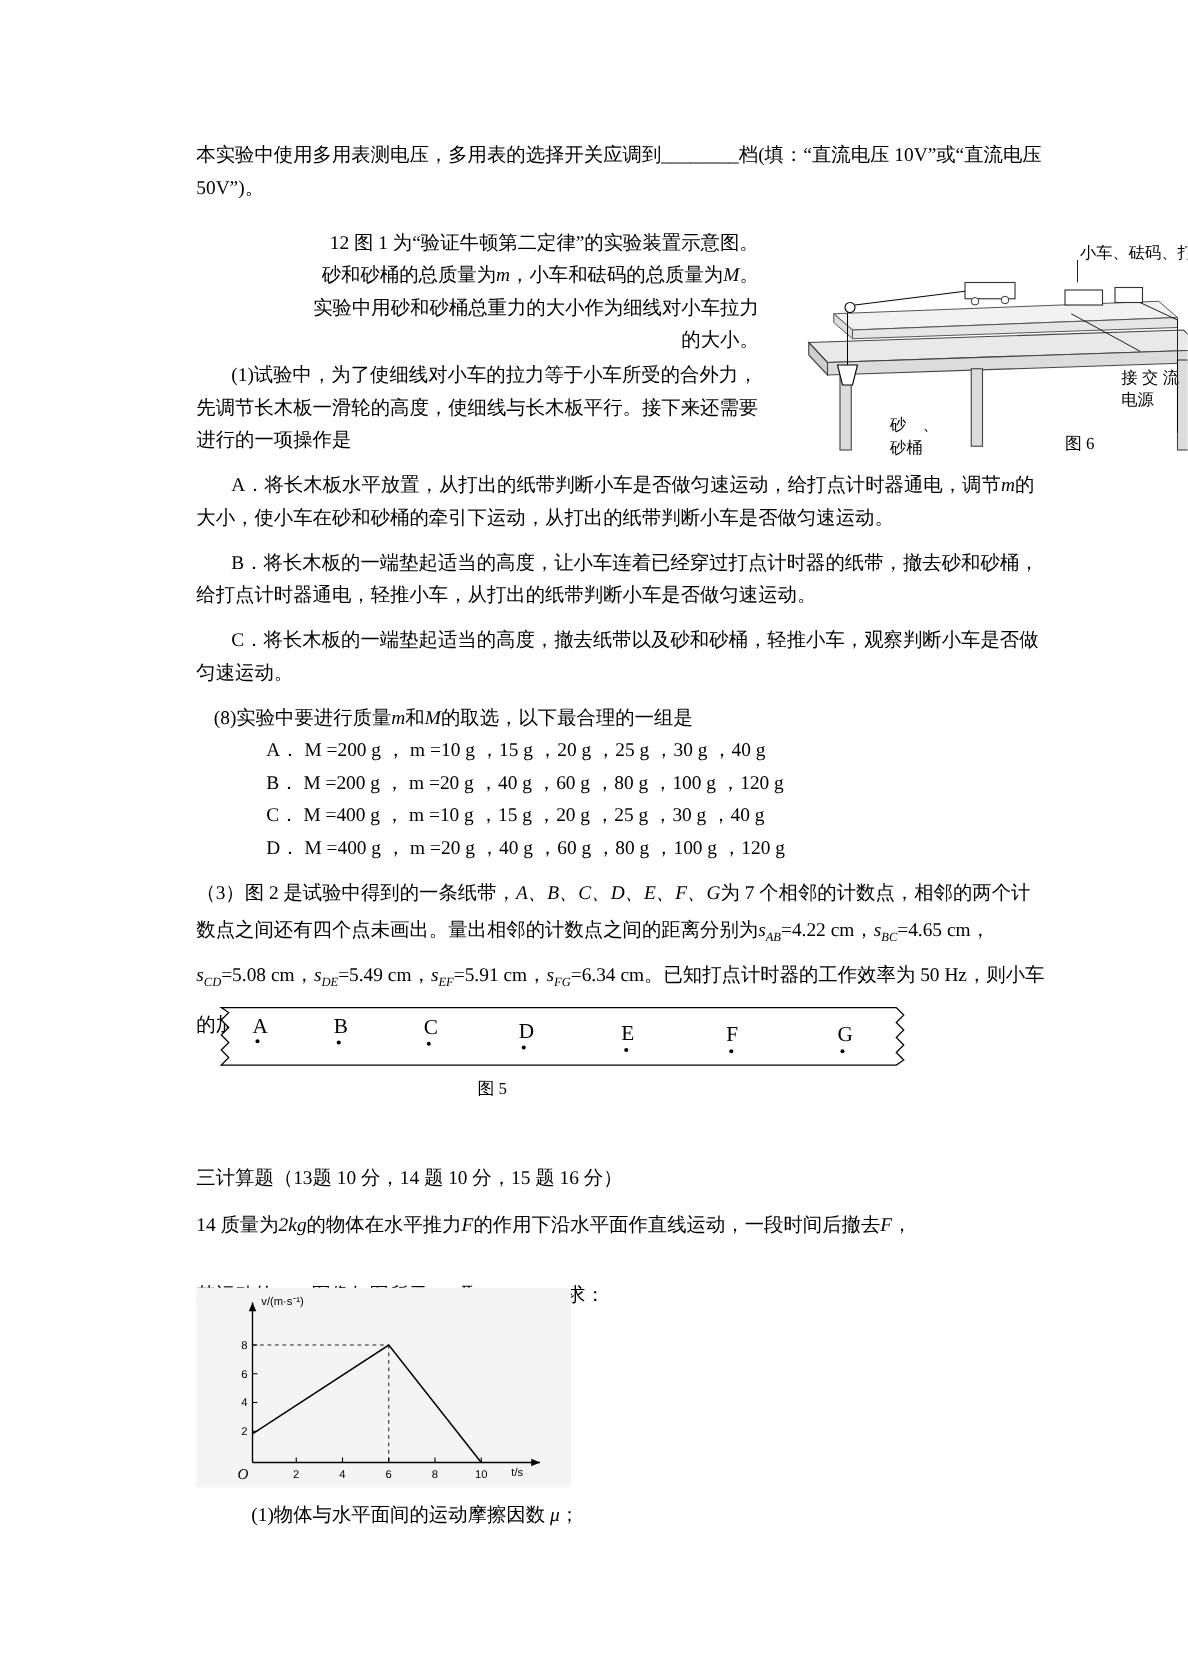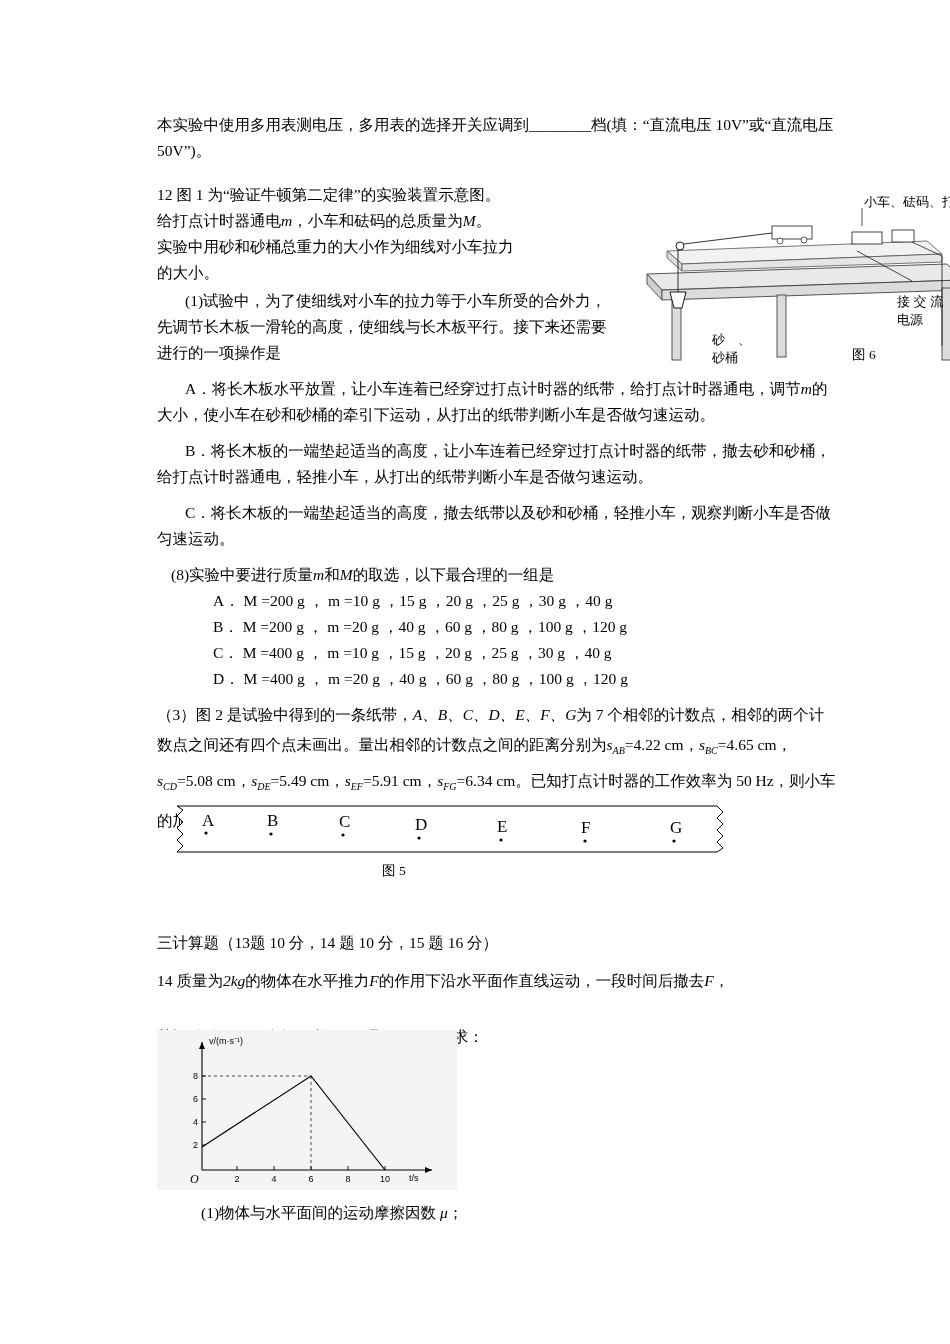--- a/index.html
+++ b/index.html
@@ -18,21 +18,21 @@
   .line{font-size:15.5px;line-height:26px;}
   .blk{margin-bottom:10px;}
   .indent{text-indent:28px;}
   .indent2{text-indent:14px;}
   .mi{font-family:"Liberation Serif", serif;font-style:italic;}
   .sup{font-size:10px;vertical-align:super;}
   .sub{font-size:10px;vertical-align:sub;}
 
   
   #para-intro{position:absolute;left:0;top:112px;width:680px;}
-  #q12{position:absolute;left:0;top:182px;width:450px;}
+  #q12{position:absolute;left:0;top:182px;width:450px;text-align:right;}
   #fig1wrap{position:absolute;left:455px;top:196px;width:380px;height:175px;}
   #q12-rest{position:absolute;left:0;top:288px;width:680px;}
 
   
   .fig1-label{font-size:13px;font-family:"Liberation Sans",sans-serif;}
   #fig1cap{position:absolute;left:240px;top:150px;font-size:13.5px;}
 
   
   #fig2wrap{position:absolute;left:0;top:800px;width:680px;height:110px;}
   #fig2cap{position:absolute;left:225px;top:62px;font-size:13.5px;}
@@ -46,21 +46,21 @@
 
 <div class="page">
 
   <div id="para-intro" class="line">
     <span>本实验中使用多用表测电压，多用表的选择开关应调到</span><span>________</span><span>档(填：“直流电压 10V”或“直流电压 50V”)。</span>
   </div>
 
   <div id="q12" class="line">
     <span>12</span>
     <span>图 1 为“验证牛顿第二定律”的实验装置示意图。</span><br>
-    <span>给打点计时器通电</span><span class="mi">m</span><span>，小车和砝码的总质量为</span><span class="mi">M</span><span>。</span><br>
+    <span>砂和砂桶的总质量为</span><span class="mi">m</span><span>，小车和砝码的总质量为</span><span class="mi">M</span><span>。</span><br>
     <span>实验中用砂和砂桶总重力的大小作为细线对小车拉力</span><br>
     <span>的大小。</span>
   </div>
 
   <div id="fig1wrap">
     <svg width="380" height="175" viewBox="0 0 380 175">
 
       <g stroke="#000" fill="none" stroke-width="1">
 
         <polygon points="55,55 315,45 330,58 70,68" fill="#f2f2f2" stroke="#555" stroke-width="0.8"></polygon>
@@ -99,21 +99,21 @@
       <text x="100" y="166" class="fig1-label" font-size="13">砂桶</text>
     </svg>
     <div id="fig1cap">图 6</div>
   </div>
 
   <div id="q12-rest" class="line">
 
     <p class="indent blk" style="width:450px;">(1)试验中，为了使细线对小车的拉力等于小车所受的合外力，先调节长木板一滑轮的高度，使细线与长木板平行。接下来还需要进行的一项操作是</p>
 
     <p class="indent blk">
-      <span>A．将长木板水平放置，让小车连着已经穿过打点计时器的纸带，给打点计时器通电，调节</span><span class="mi">m</span><span>的大小，使小车在砂和砂桶的牵引下运动，从打出的纸带判断小车是否做匀速运动。</span>
+      <span>A．将长木板水平放置，从打出的纸带判断小车是否做匀速运动，给打点计时器通电，调节</span><span class="mi">m</span><span>的大小，使小车在砂和砂桶的牵引下运动，从打出的纸带判断小车是否做匀速运动。</span>
     </p>
 
     <p class="indent blk">B．将长木板的一端垫起适当的高度，让小车连着已经穿过打点计时器的纸带，撤去砂和砂桶，给打点计时器通电，轻推小车，从打出的纸带判断小车是否做匀速运动。</p>
 
     <p class="indent blk">C．将长木板的一端垫起适当的高度，撤去纸带以及砂和砂桶，轻推小车，观察判断小车是否做匀速运动。</p>
 
     <p class="indent2">
       <span>(8)实验中要进行质量</span><span class="mi">m</span><span>和</span><span class="mi">M</span><span>的取选，以下最合理的一组是</span>
     </p>
 

